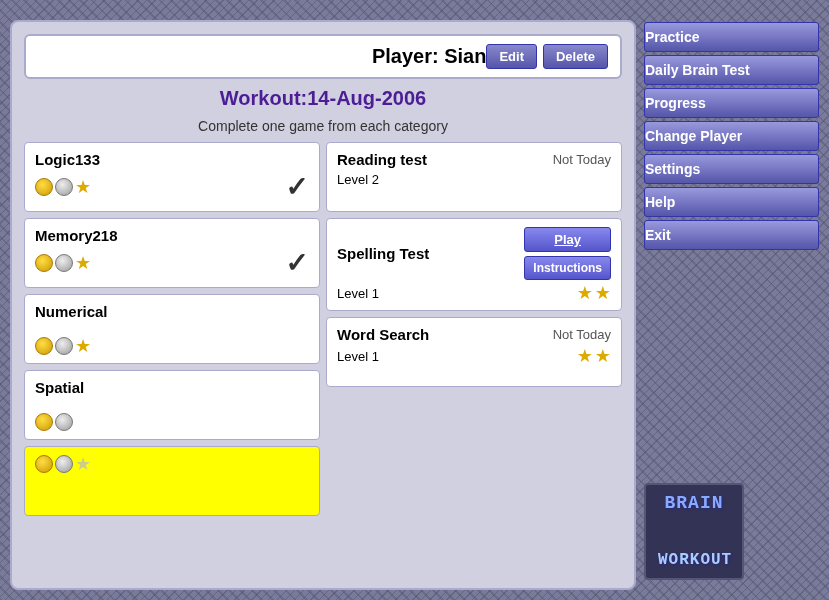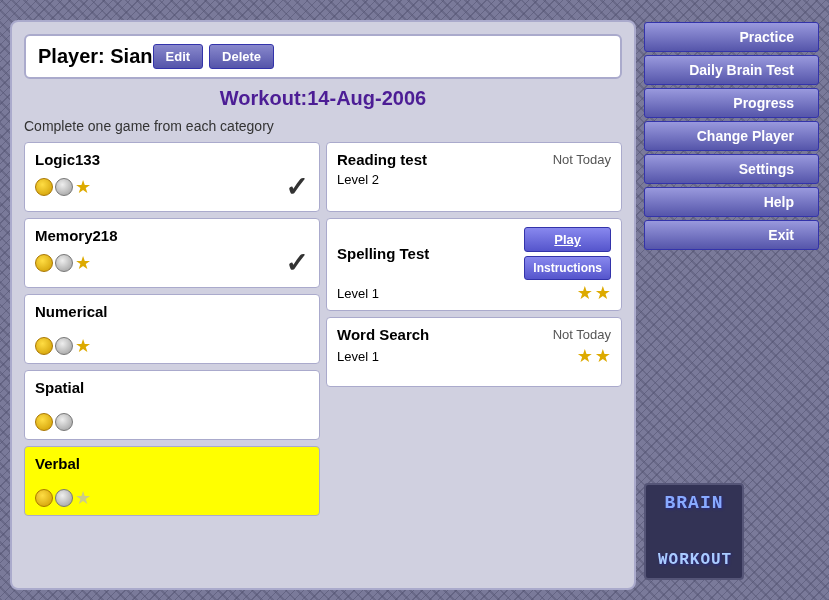--- a/index.html
+++ b/index.html
@@ -81,21 +81,21 @@
     }
 
     
     .player-header {
       display: flex;
       align-items: center;
       background: white;
       border: 2px solid #aaaacc;
       border-radius: 6px;
       padding: 8px 12px;
-      justify-content: flex-start;
+      justify-content: flex-end;
     }
 
     .player-name {
       font-size: 20px;
       font-weight: bold;
     }
 
     .header-buttons {
       display: flex;
       gap: 6px;
@@ -114,21 +114,21 @@
 
     
     .workout-title {
       text-align: center;
       font-size: 20px;
       font-weight: bold;
       color: #4c1d95;
     }
 
     .workout-subtitle {
-      text-align: left;
+      text-align: center;
       font-size: 14px;
       color: #333;
     }
 
     
     .categories-grid {
       display: grid;
       grid-template-columns: 1fr 1fr;
       gap: 6px;
       flex: 1;
@@ -260,22 +260,22 @@
     }
 
     .sidebar-btn {
       background: linear-gradient(to bottom, #9999dd, #5555aa);
       color: white;
       border: 1px solid #3333aa;
       border-radius: 3px;
       font-size: 14px;
       font-weight: bold;
       cursor: pointer;
-      padding: 6px 24px;
-      text-align: right;
+      padding: 6px 0;
+      text-align: left;
     }
 
     
     .brain-logo {
       margin-top: auto;
       align-self: center;
       background: #333355;
       border: 2px solid #555577;
       border-radius: 4px;
       padding: 8px 12px;
@@ -395,23 +395,20 @@
           </div>
           <div class="category-bottom">
             <div class="stars-row">
               <div class="medal-gold"></div>
               <div class="medal-silver"></div>
             </div>
           </div>
         </div>
 
         <div class="category-card highlight">
-          <div class="category-top">
-            <span class="category-name">Verbal</span>
-          </div>
           <div class="category-bottom">
             <div class="stars-row">
               <div class="medal-gold"></div>
               <div class="medal-silver"></div>
               <span class="star-outline">★</span>
             </div>
           </div>
         </div>
 
       </div>

